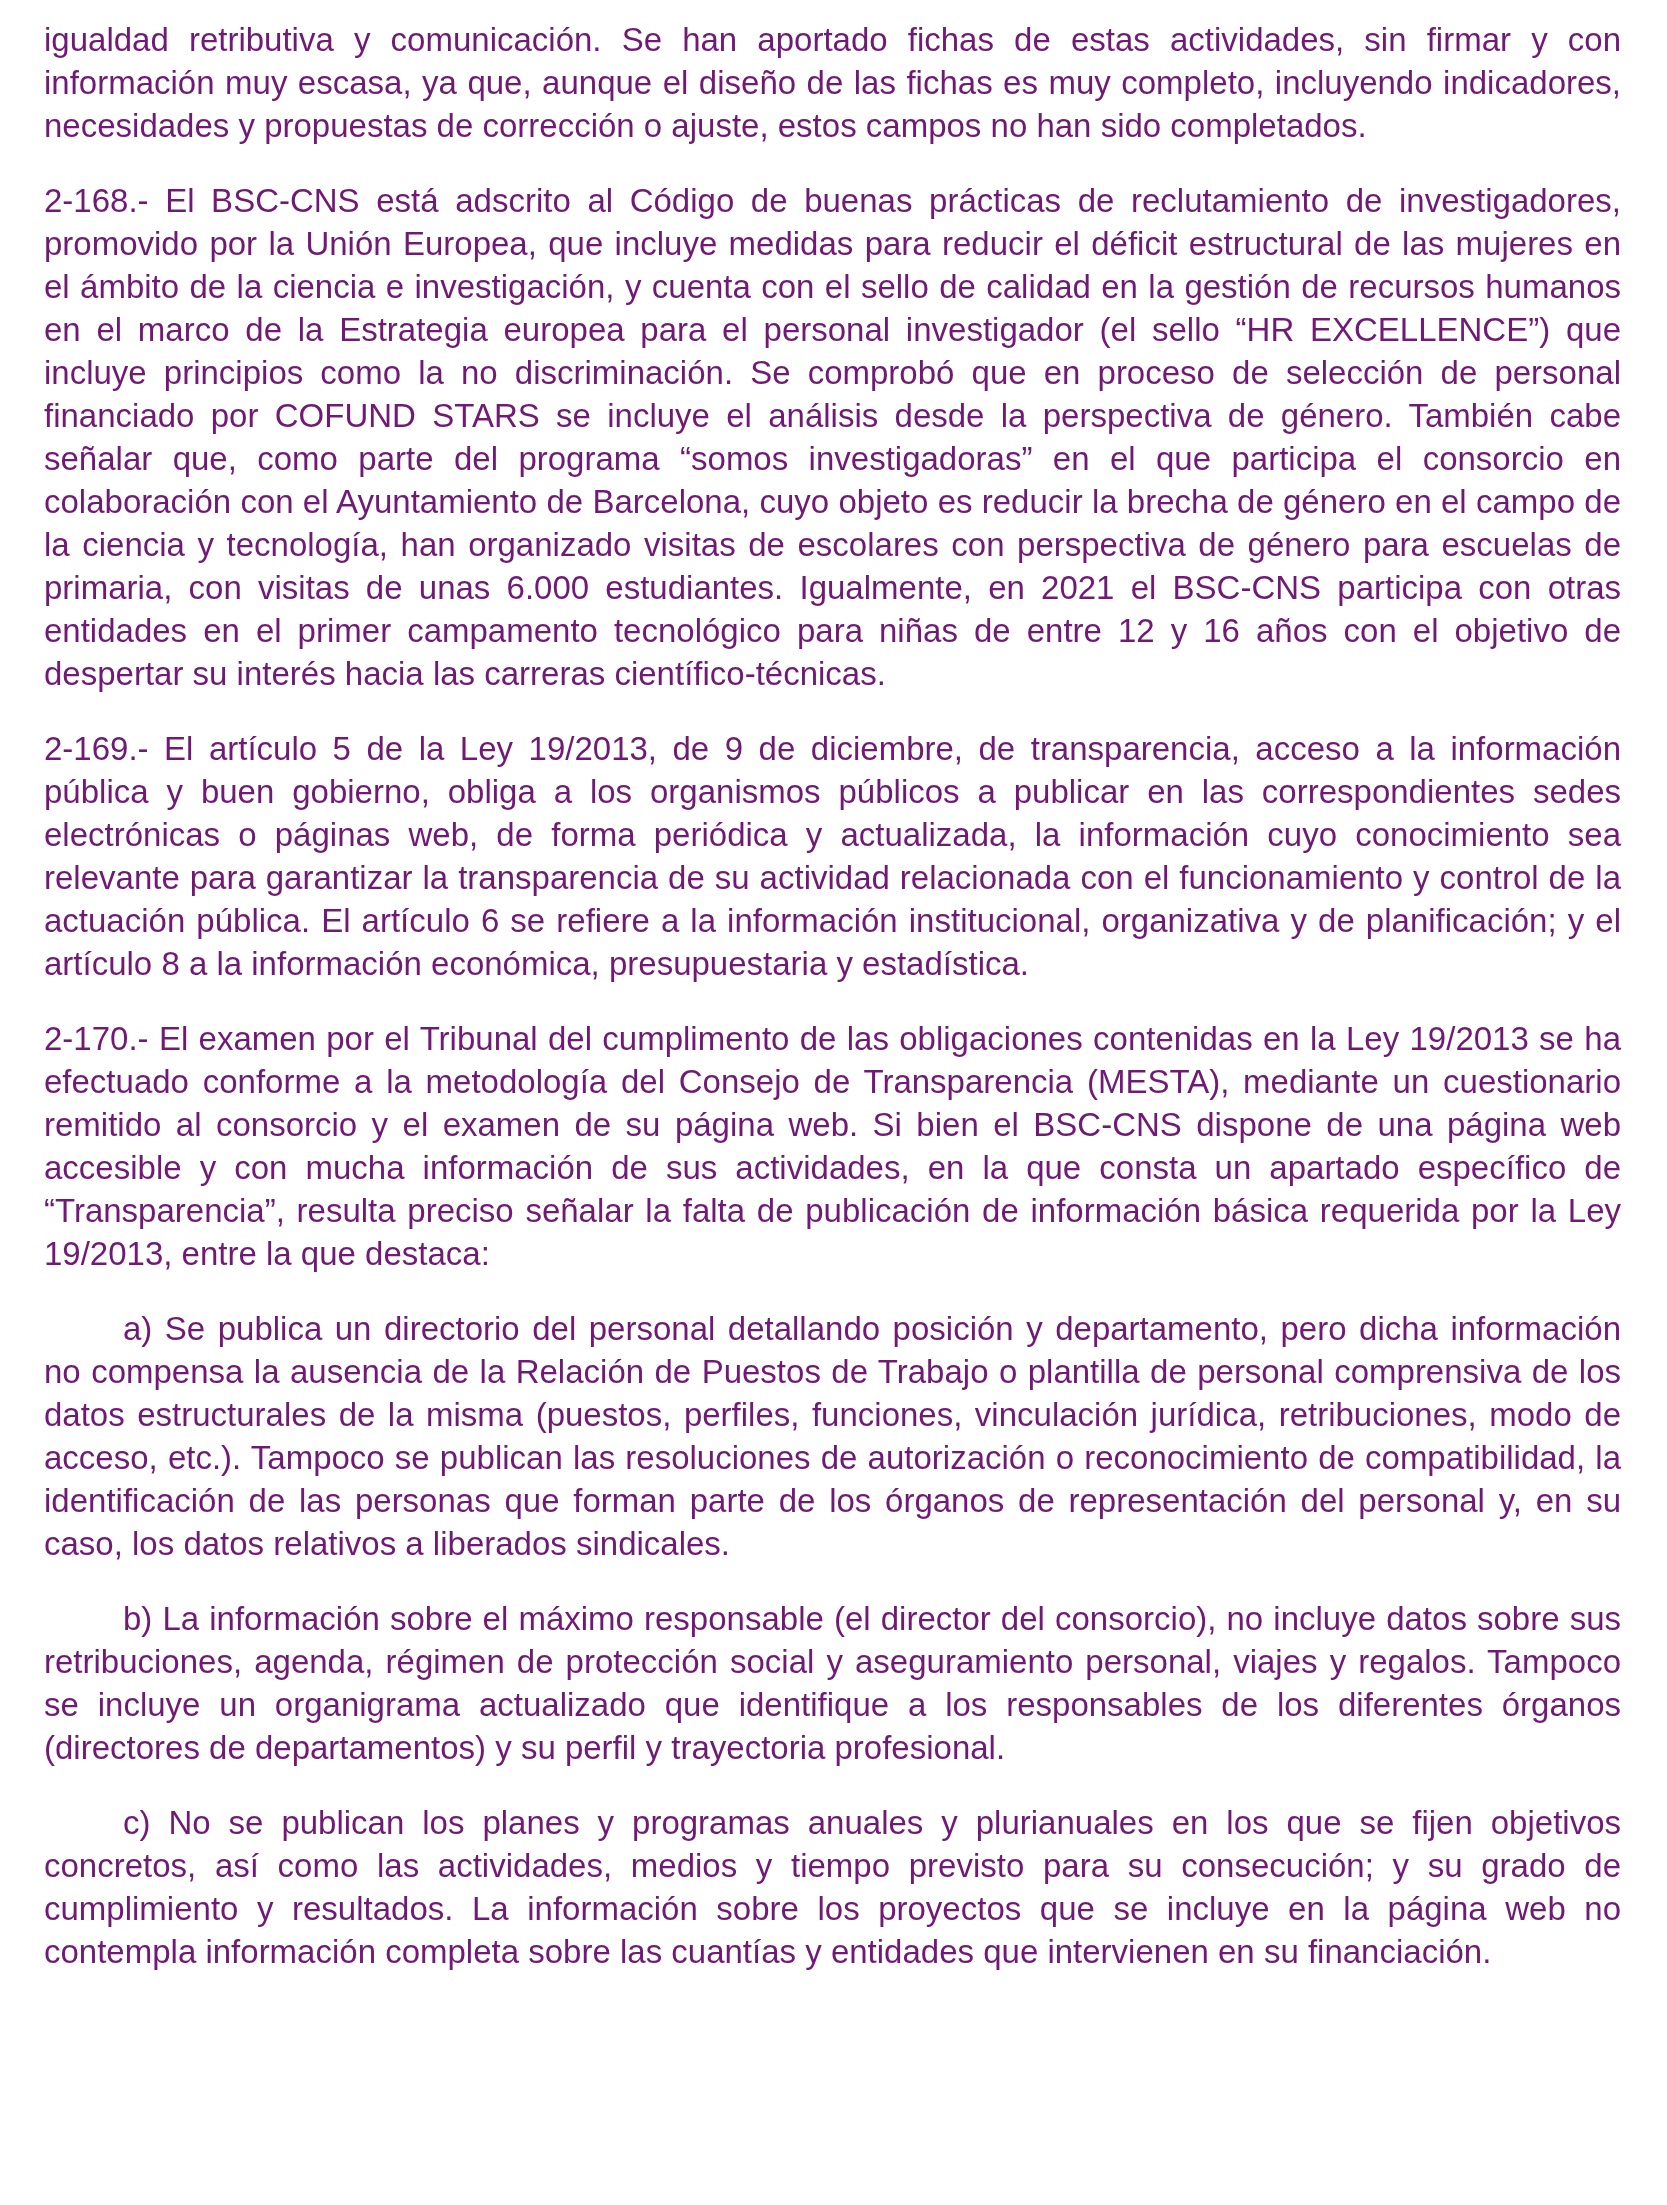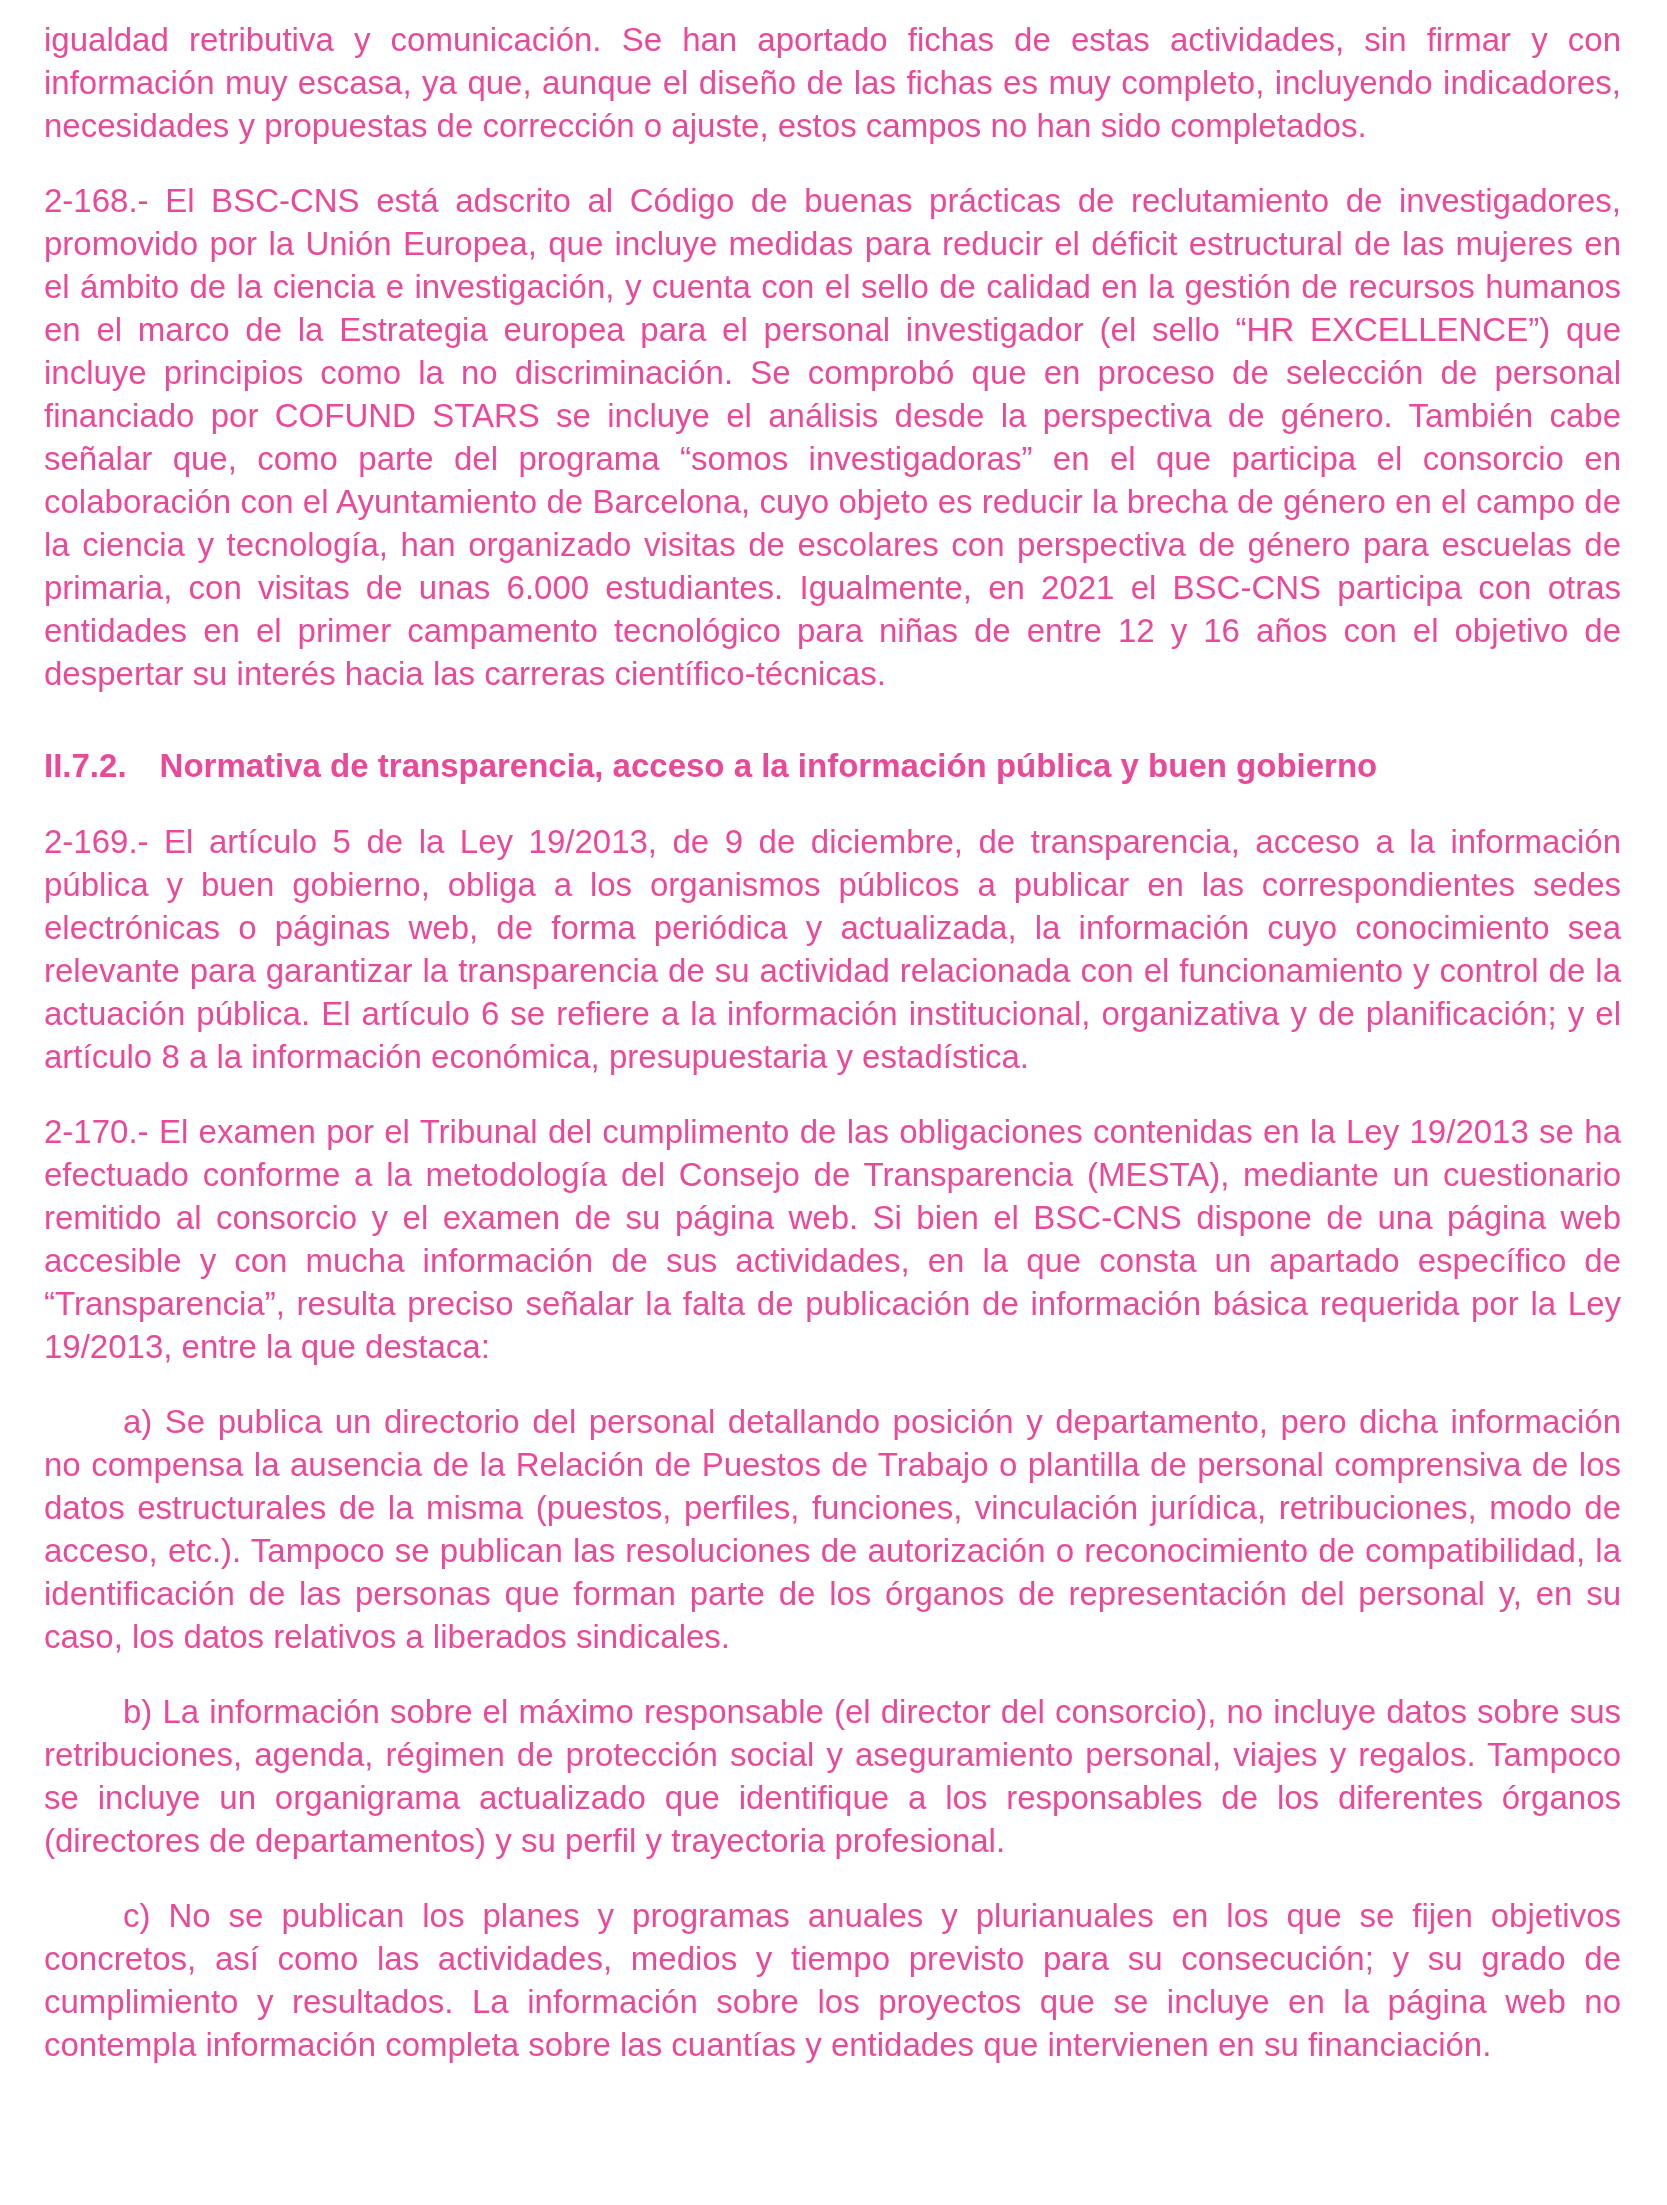--- a/index.html
+++ b/index.html
@@ -6,21 +6,21 @@
     margin: 0;
     padding: 0;
     background: #ffffff;
   }
   .page {
     position: relative;
     width: 1667px;
     height: 2205px;
     box-sizing: border-box;
     background: #ffffff;
-    color: #ec4899;
+    color: #701a75;
     padding: 17.5px 46px 0 44px;
     font-family: "Liberation Sans", sans-serif;
     font-size: 33px;
     line-height: 43px;
     overflow: hidden;
   }
   .page p {
     margin: 0 0 32px 0;
     text-align: justify;
   }
@@ -43,21 +43,20 @@
 </style>
 </head>
 <body>
 
 <div class="page">
 
   <p>igualdad retributiva y comunicación. Se han aportado fichas de estas actividades, sin firmar y con información muy escasa, ya que, aunque el diseño de las fichas es muy completo, incluyendo indicadores, necesidades y propuestas de corrección o ajuste, estos campos no han sido completados.</p>
 
   <p><span class="marker">2-168.-</span><span> El BSC-CNS está adscrito al Código de buenas prácticas de reclutamiento de investigadores, promovido por la Unión Europea, que incluye medidas para reducir el déficit estructural de las mujeres en el ámbito de la ciencia e investigación, y cuenta con el sello de calidad en la gestión de recursos humanos en el marco de la Estrategia europea para el personal investigador (el sello “HR EXCELLENCE”) que incluye principios como la no discriminación. Se comprobó que en proceso de selección de personal financiado por COFUND STARS se incluye el análisis desde la perspectiva de género. También cabe señalar que, como parte del programa “somos investigadoras” en el que participa el consorcio en colaboración con el Ayuntamiento de Barcelona, cuyo objeto es reducir la brecha de género en el campo de la ciencia y tecnología, han organizado visitas de escolares con perspectiva de género para escuelas de primaria, con visitas de unas 6.000 estudiantes. Igualmente, en 2021 el BSC-CNS participa con otras entidades en el primer campamento tecnológico para niñas de entre 12 y 16 años con el objetivo de despertar su interés hacia las carreras científico-técnicas.</span></p>
 
-  <h2 class="section"><span class="section-number">II.7.2.</span><span>Normativa de transparencia, acceso a la información pública y buen gobierno</span></h2>
 
   <p><span class="marker">2-169.-</span><span> El artículo 5 de la Ley 19/2013, de 9 de diciembre, de transparencia, acceso a la información pública y buen gobierno, obliga a los organismos públicos a publicar en las correspondientes sedes electrónicas o páginas web, de forma periódica y actualizada, la información cuyo conocimiento sea relevante para garantizar la transparencia de su actividad relacionada con el funcionamiento y control de la actuación pública. El artículo 6 se refiere a la información institucional, organizativa y de planificación; y el artículo 8 a la información económica, presupuestaria y estadística.</span></p>
 
   <p><span class="marker">2-170.-</span><span> El examen por el Tribunal del cumplimento de las obligaciones contenidas en la Ley 19/2013 se ha efectuado conforme a la metodología del Consejo de Transparencia (MESTA), mediante un cuestionario remitido al consorcio y el examen de su página web. Si bien el BSC-CNS dispone de una página web accesible y con mucha información de sus actividades, en la que consta un apartado específico de “Transparencia”, resulta preciso señalar la falta de publicación de información básica requerida por la Ley 19/2013, entre la que destaca:</span></p>
 
   <p class="list-item">a) Se publica un directorio del personal detallando posición y departamento, pero dicha información no compensa la ausencia de la Relación de Puestos de Trabajo o plantilla de personal comprensiva de los datos estructurales de la misma (puestos, perfiles, funciones, vinculación jurídica, retribuciones, modo de acceso, etc.). Tampoco se publican las resoluciones de autorización o reconocimiento de compatibilidad, la identificación de las personas que forman parte de los órganos de representación del personal y, en su caso, los datos relativos a liberados sindicales.</p>
 
   <p class="list-item">b) La información sobre el máximo responsable (el director del consorcio), no incluye datos sobre sus retribuciones, agenda, régimen de protección social y aseguramiento personal, viajes y regalos. Tampoco se incluye un organigrama actualizado que identifique a los responsables de los diferentes órganos (directores de departamentos) y su perfil y trayectoria profesional.</p>
 
   <p class="list-item">c) No se publican los planes y programas anuales y plurianuales en los que se fijen objetivos concretos, así como las actividades, medios y tiempo previsto para su consecución; y su grado de cumplimiento y resultados. La información sobre los proyectos que se incluye en la página web no contempla información completa sobre las cuantías y entidades que intervienen en su financiación.</p>

